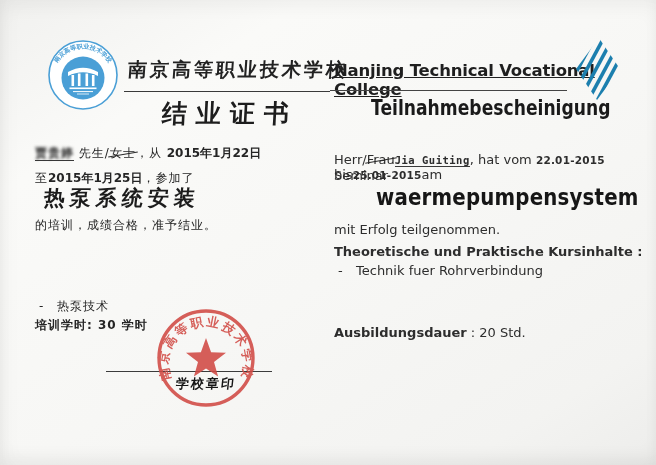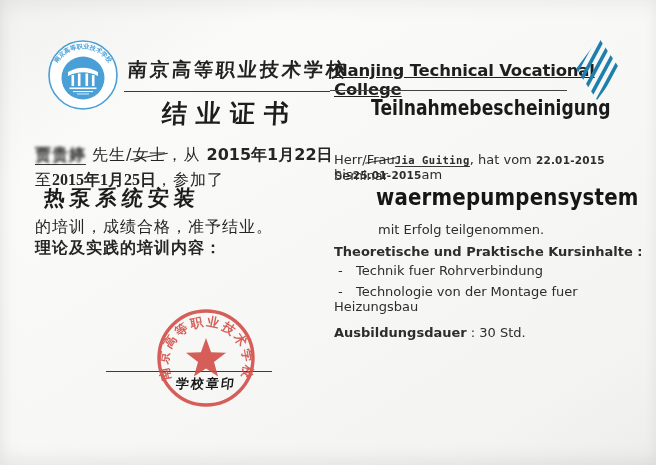--- a/index.html
+++ b/index.html
@@ -20,21 +20,21 @@
   .rule-left { left:124px; top:91px; width:206px; }
   .rule-right { left:330px; top:90px; width:237px; border-top-color:#444; }
   .cert-title-cn { left:162px; top:97px; font-size:25px; font-weight:bold;
     letter-spacing:9px; transform:skewX(-3deg); color:#1d1d1d; }
   .college-name-en { left:334px; top:61px; font-size:16.5px; font-weight:bold;
     letter-spacing:-0.2px; color:#1f1f1f;text-decoration:underline; }
   .title-de { left:371px; top:96px; font-size:19.5px; font-weight:bold;
     transform:scale(0.88,1.05); transform-origin:left top; letter-spacing:0px; color:#1a1a1a; }
 
   
-  .cn { font-size:16px; letter-spacing:1px; color:#252525; }
+  .cn { font-size:12px; letter-spacing:1px; color:#252525; }
   .de { font-size:13px; color:#2d2d2d; }
   .bold { font-weight:bold; }
   .struck { position:relative; display:inline-block; }
   .struck::after { content:""; position:absolute; left:-2px; right:-2px; top:52%;
     border-top:1.6px solid #2a2a2a; transform:rotate(-10deg); }
   .uline { border-bottom:1.2px solid #3a3a3a; }
   .blur { filter:blur(1.7px); font-weight:bold; }
   .mono { font-family:"DejaVu Sans Mono", monospace; font-size:10.5px; font-weight:bold; letter-spacing:0.5px; }
   .datesm { font-size:10.5px; font-weight:600; letter-spacing:0.2px; }
   .dash { display:inline-block; width:22px; padding-left:4px; }
@@ -95,54 +95,54 @@
       <line x1="28" y1="80" x2="70" y2="2"></line>
     </g>
   </svg>
 
   <div class="abs cn" style="left:35px; top:145px;">
     <span class="uline"><span class="blur">贾贵婷</span></span>
     <span>先生/</span><span class="struck">女士</span><span>，从 </span><span class="bold" style="letter-spacing:0;">2015年1月22日</span>
   </div>
 
   <div class="abs cn" style="left:35px; top:170px;">
-    <span>至</span><span class="bold" style="letter-spacing:0;font-family:Liberation Serif, serif;">2015年1月25日</span><span>，参加了</span>
+    <span>至</span><span class="bold" style="letter-spacing:0;">2015年1月25日</span><span>，参加了</span>
   </div>
 
   <div class="abs course-cn">热泵系统安装</div>
 
   <div class="abs cn" style="left:35px; top:217px;">的培训，成绩合格，准予结业。</div>
 
-  <div class="abs cn bold" style="left:35px; top:238px;">理论及实践的培训内容：</div>
 
+  <div class="abs cn" style="left:35px; top:298px;">
+    <span class="dash">-</span><span>热泵技术</span>
+  </div>
 
+  <div class="abs cn bold" style="left:35px; top:317px;">培训学时: 30 学时</div>
 
   <div class="abs de" style="left:334px; top:152px;">
     <span>Herr/</span><span class="struck">Frau</span><span class="uline mono">Jia Guiting</span><span>, hat vom</span>
     <span class="datesm">22.01-2015</span>
     <span>bis</span><span class="datesm">25.01-2015</span><span>am</span>
   </div>
 
   <div class="abs de" style="left:334px; top:168px;text-align:center;">Seminar</div>
 
   <div class="abs course-de">waermepumpensystem</div>
 
-  <div class="abs de" style="left:334px; top:222px;margin-left:44px;">mit Erfolg teilgenommen.</div>
+  <div class="abs de" style="left:334px; top:222px;">mit Erfolg teilgenommen.</div>
 
   <div class="abs de" style="left:334px; top:263px;">
     <span class="dash">-</span><span>Technik fuer Rohrverbindung</span>
   </div>
 
   <div class="abs de bold" style="left:334px; top:244px;">Theoretische und Praktische Kursinhalte :</div>
-  <div class="abs de" style="left:334px; top:284px;">
-    <span class="dash">-</span><span>Technologie von der Montage fuer Heizungsbau</span>
-  </div>
 
   <div class="abs de" style="left:334px; top:325px;">
-    <span class="bold">Ausbildungsdauer</span><span> : 30 Std.</span>
+    <span class="bold">Ausbildungsdauer</span><span> : 20 Std.</span>
   </div>
 
   <div class="abs sig-line"></div>
 
   <svg class="abs seal" width="106" height="106" viewBox="0 0 106 106" style="z-index:3;">
     <g opacity="0.88">
       <circle cx="53" cy="53" r="47" fill="none" stroke="#d14a44" stroke-width="3.4"></circle>
       <path id="sealArc" d="M 22 81 A 38 38 0 1 1 84 81" fill="none"></path>
       <text font-size="12.5" fill="#d14a44" font-weight="bold" text-anchor="middle" letter-spacing="2.5" font-family="DejaVu Sans, sans-serif">
         <textPath href="#sealArc" startOffset="50%">南京高等职业技术学校</textPath>

